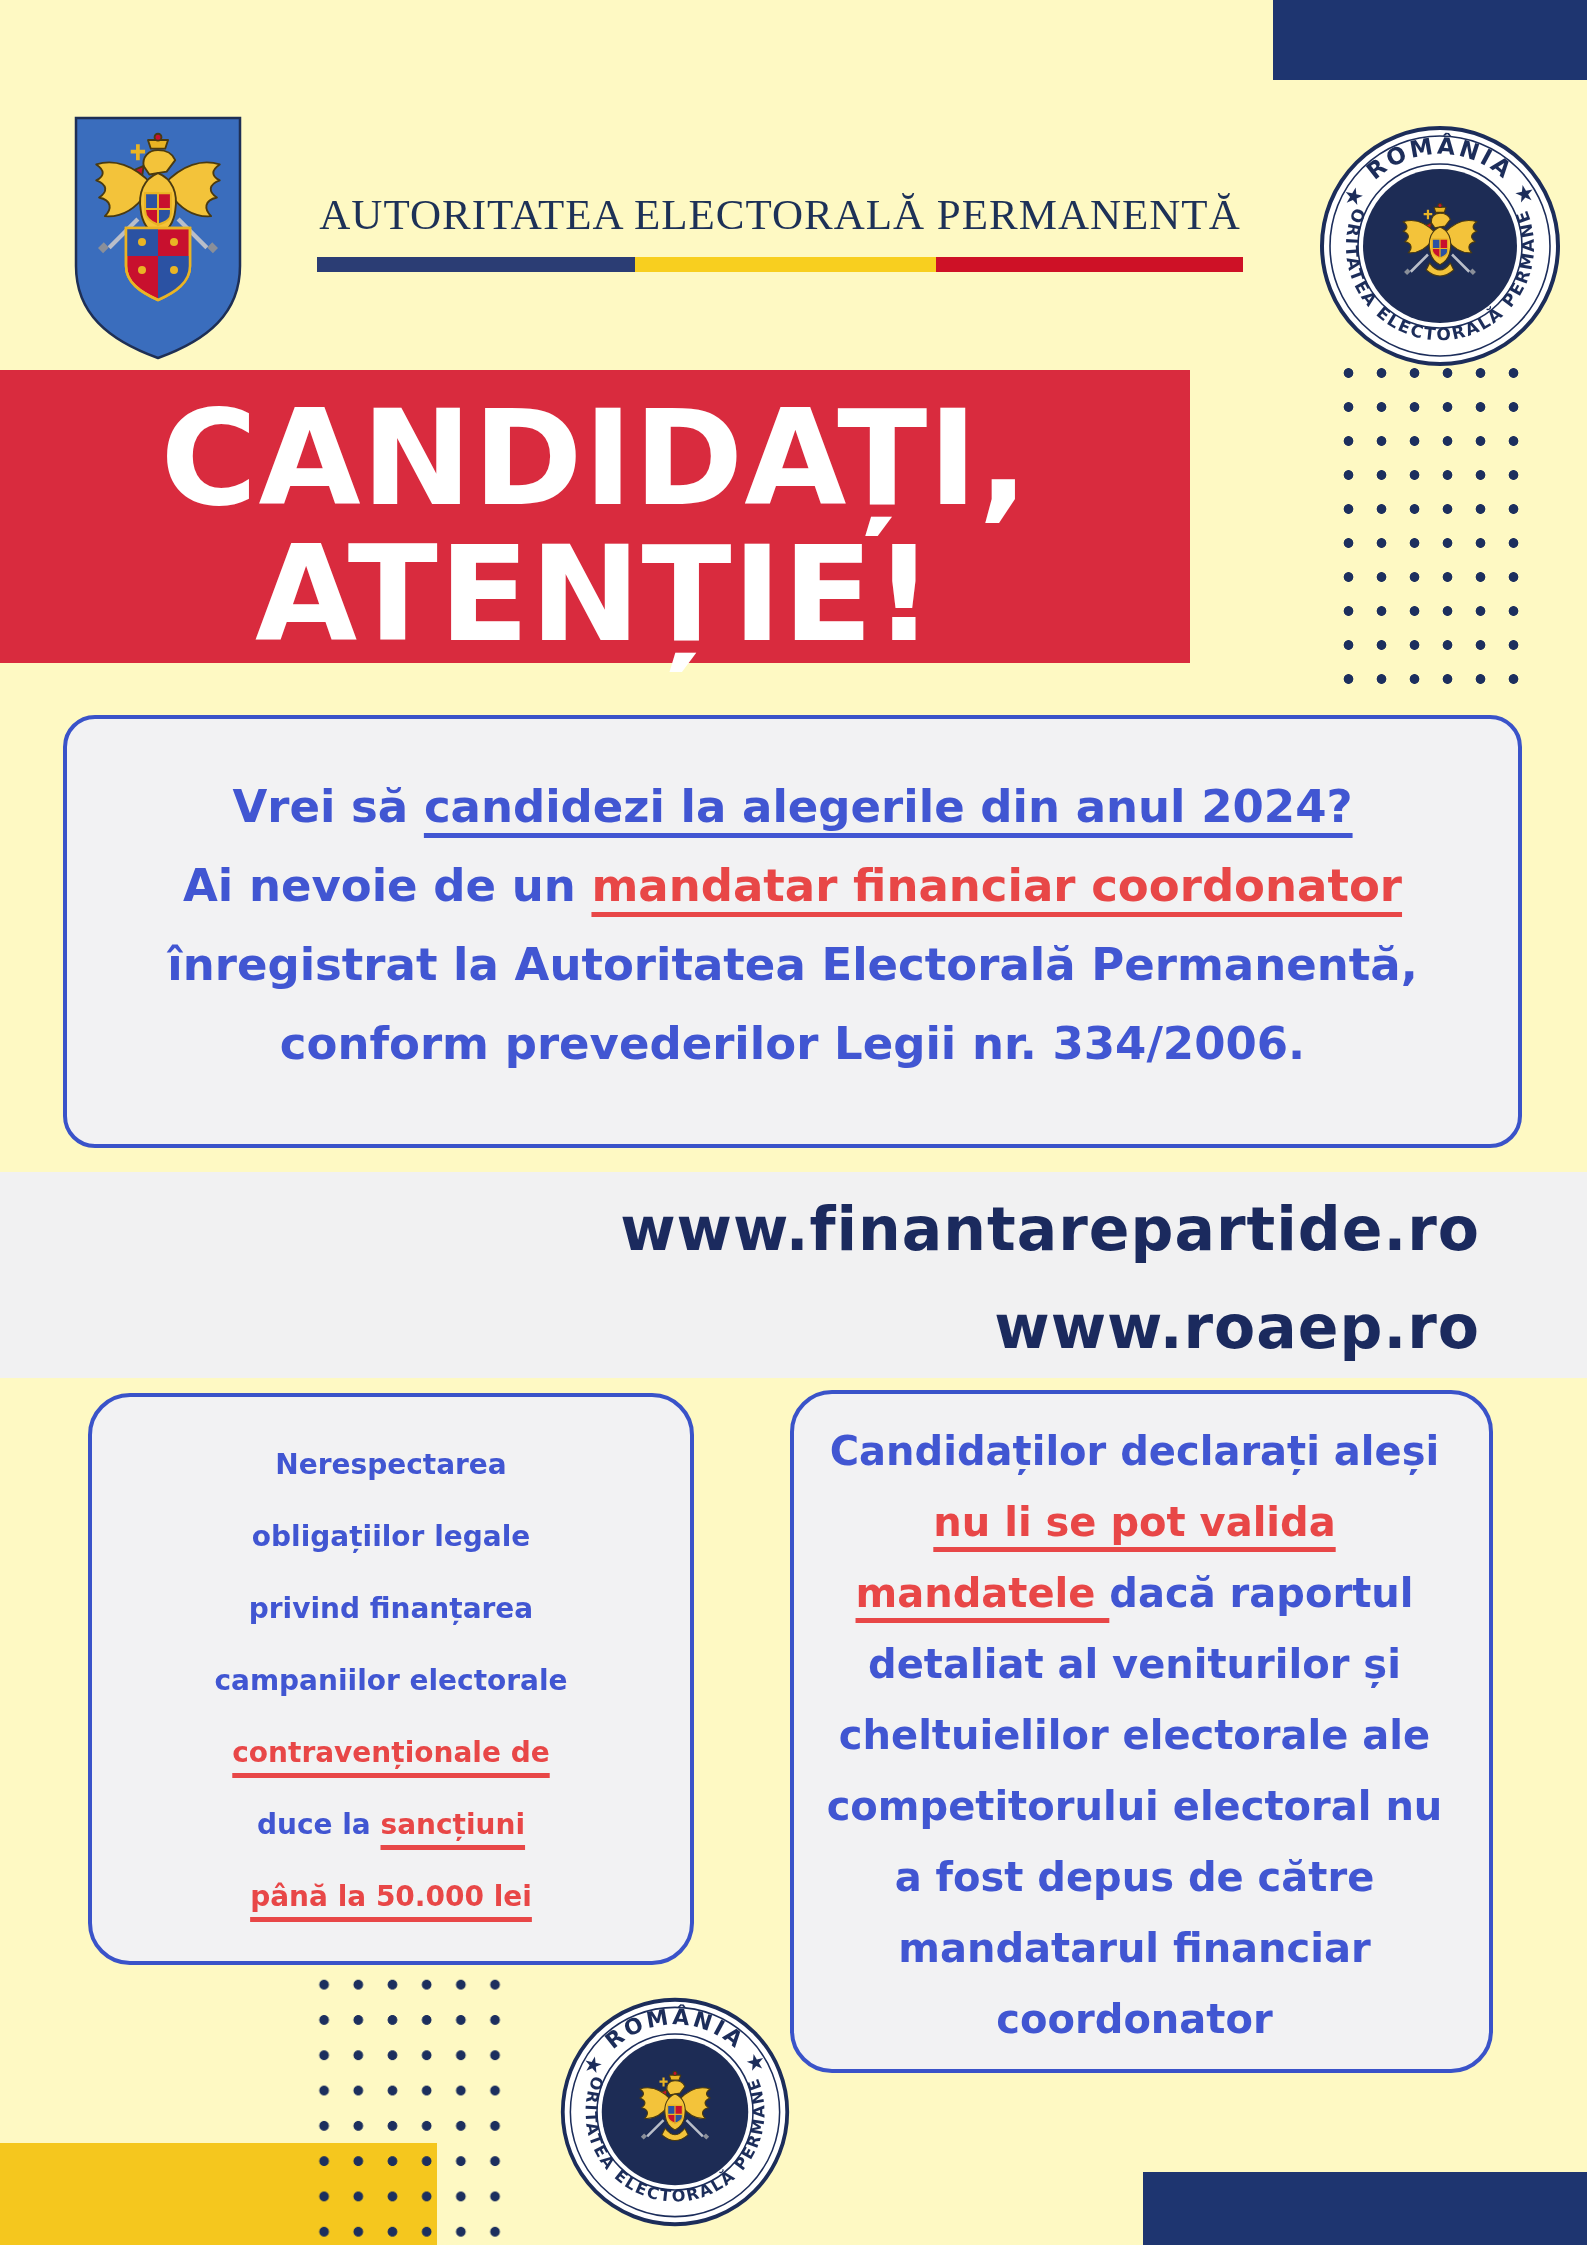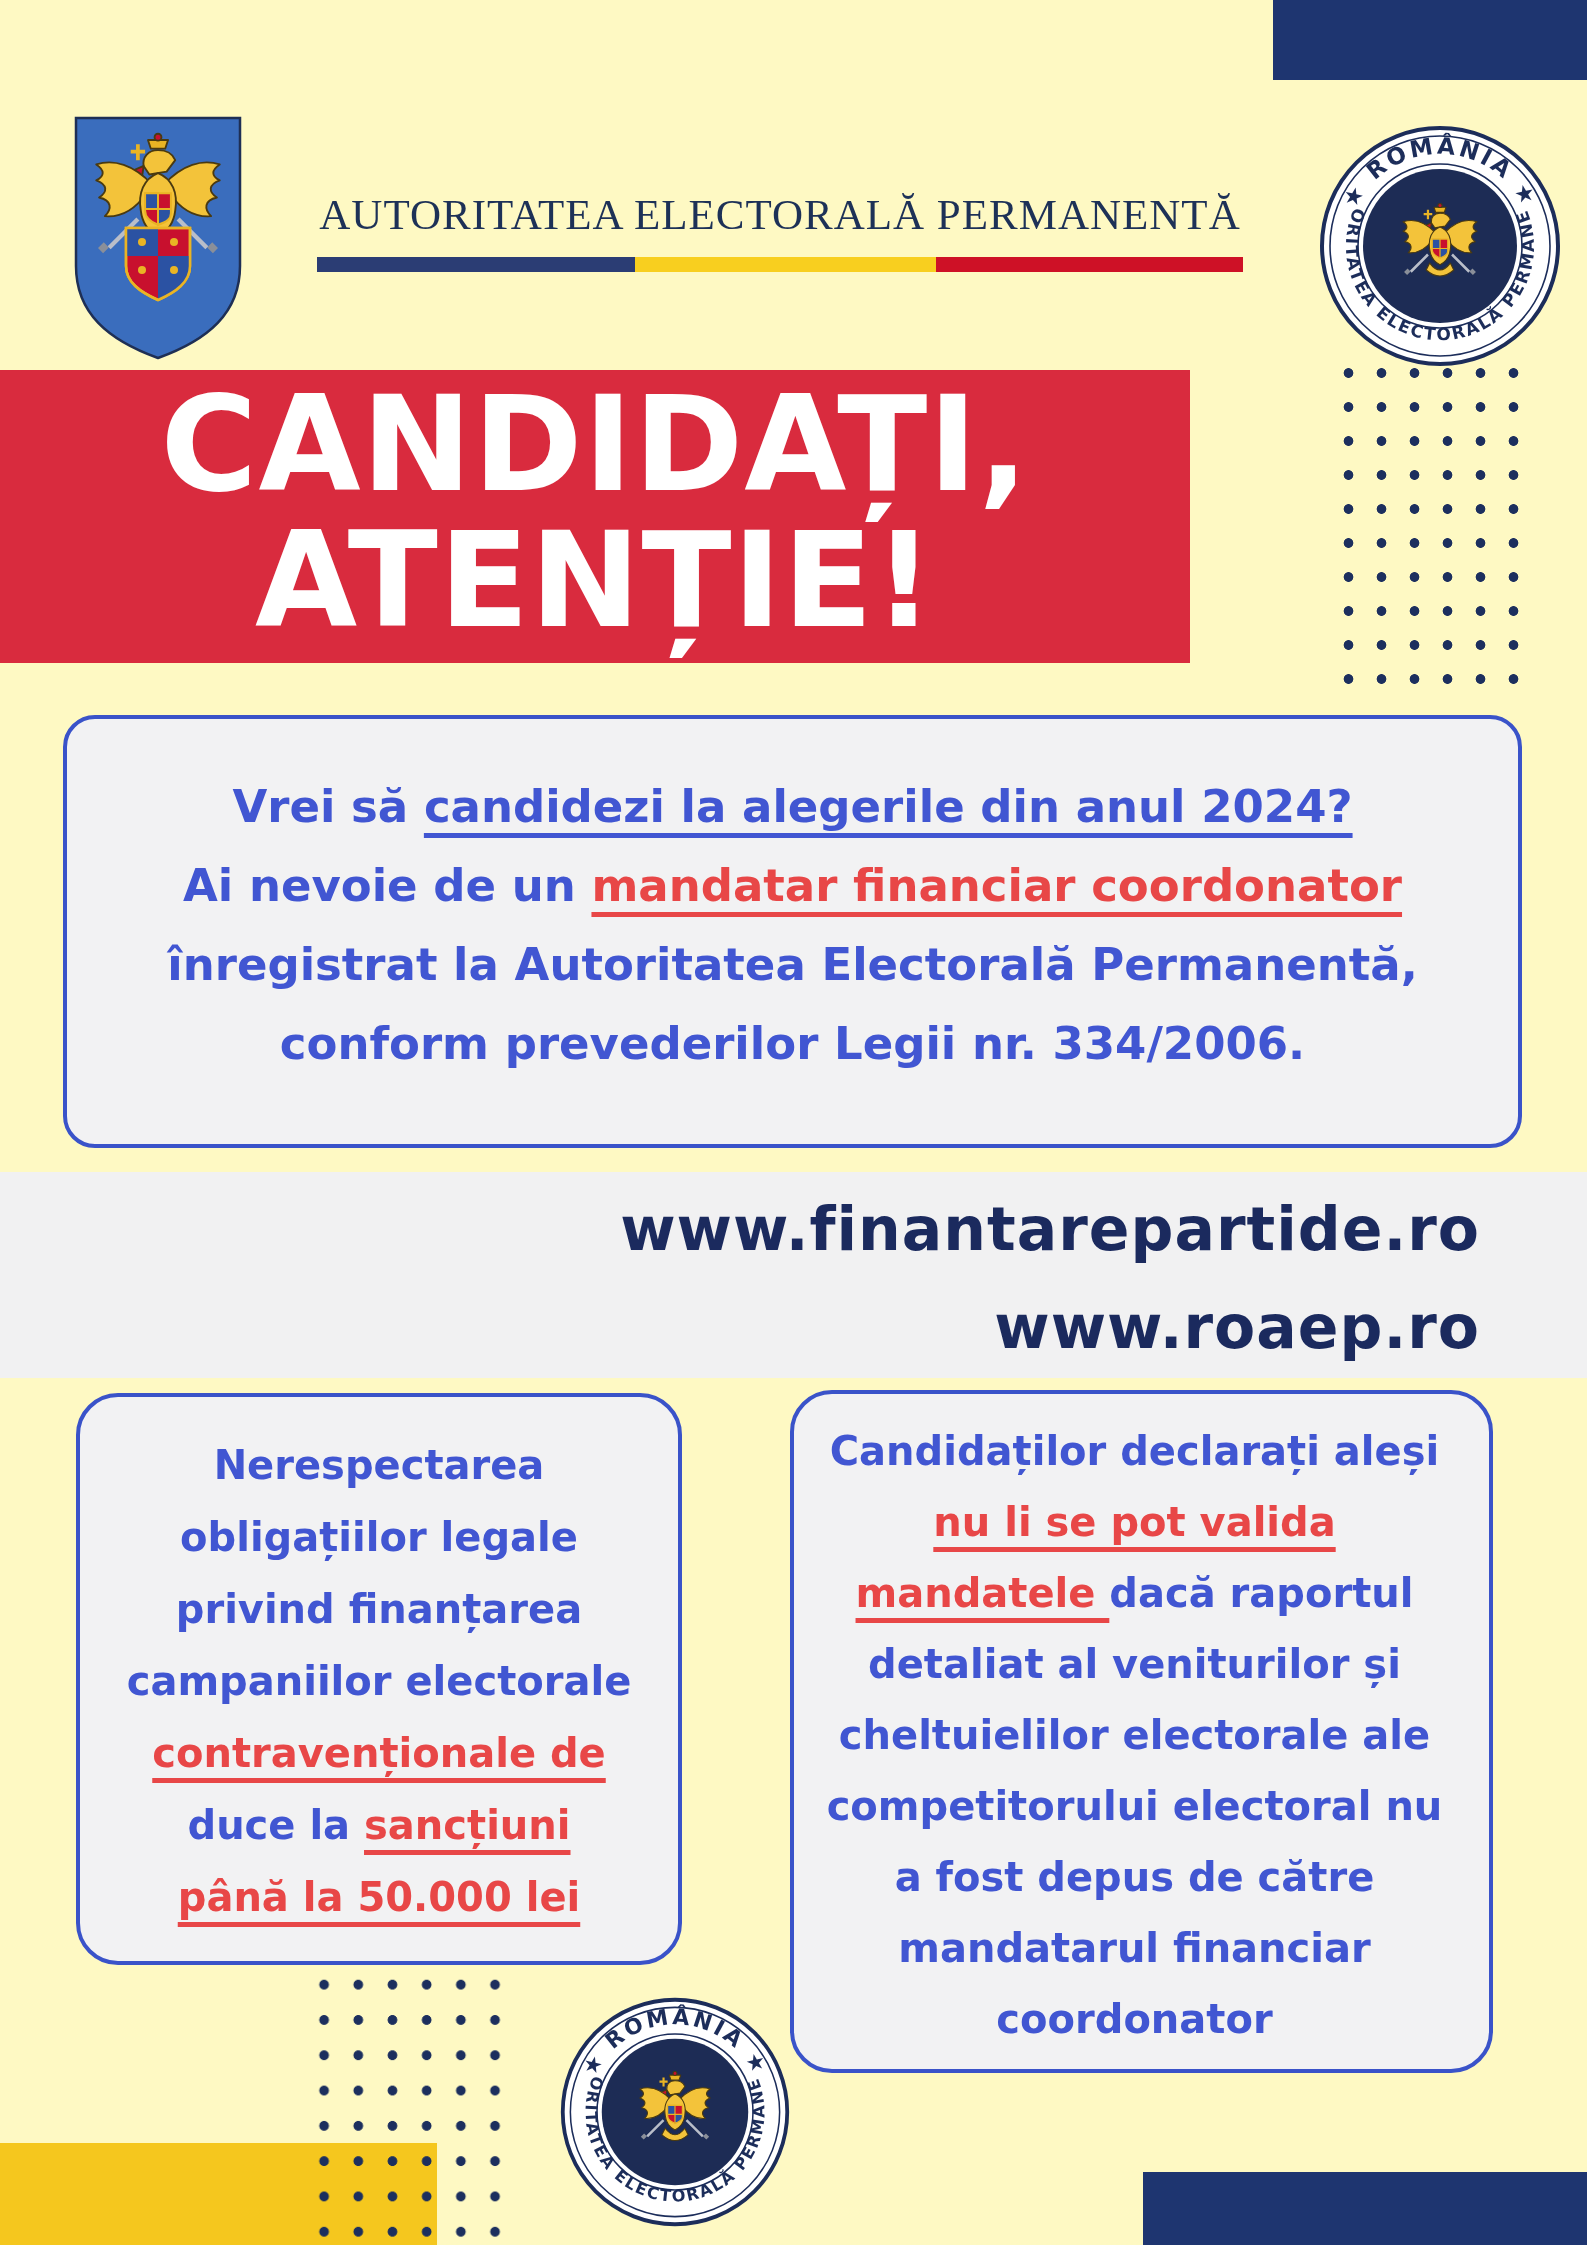--- a/index.html
+++ b/index.html
@@ -31,28 +31,28 @@
   .seal-bottom{left:558px;top:1995px;width:234px;height:234px;z-index:3;}
   .seal text{font-family:"DejaVu Sans",sans-serif;font-weight:bold;fill:var(--seal-navy);}
 
   
   .dots{position:absolute;background-image:radial-gradient(circle,#1c2f5e 4.5px,transparent 5.2px);z-index:2;}
   .dots-top{left:1332px;top:356px;width:198px;height:340px;background-size:33px 34px;}
   .dots-bottom{left:307px;top:1967px;width:206px;height:283px;background-size:34.2px 35.3px;}
 
   
   .banner{position:absolute;left:0;top:370px;width:1190px;height:293px;background:var(--banner-red);
-    color:#ffffff;text-align:center;font-weight:900;font-size:132px;line-height:136px;padding-top:6px;letter-spacing:1px;}
+    color:#ffffff;text-align:center;font-weight:900;font-size:132px;line-height:136px;padding-top:20px;letter-spacing:1px;}
 
   
   .box{position:absolute;background:var(--box-bg);border:4px solid var(--border-blue);text-align:center;font-weight:bold;}
   .box-intro{left:63px;top:715px;width:1459px;height:433px;border-radius:32px;
     font-size:45px;line-height:79px;padding:48px 28px 0 28px;}
-  .box-left{left:76px;top:1393px;width:606px;height:572px;border-radius:42px;
-    font-size:40px;line-height:72px;padding:32px 8px 0 8px;}
+  .box-left{left:88px;top:1393px;width:606px;height:572px;border-radius:42px;
+    font-size:28px;line-height:72px;padding:32px 8px 0 8px;}
   .box-right{left:790px;top:1390px;width:703px;height:683px;border-radius:42px;
     font-size:40px;line-height:71px;padding:22px 22px 0 8px;}
   .tline{white-space:nowrap;}
   .c-blue{color:var(--blue);}
   .c-red{color:var(--red);}
   .und{text-decoration:underline;text-decoration-thickness:5px;text-underline-offset:11px;}
 
   
   .band{position:absolute;left:0;top:1172px;width:1587px;height:206px;background:#f1f1f2;}
   .band-inner{width:1480px;text-align:center;padding-top:8px;}

